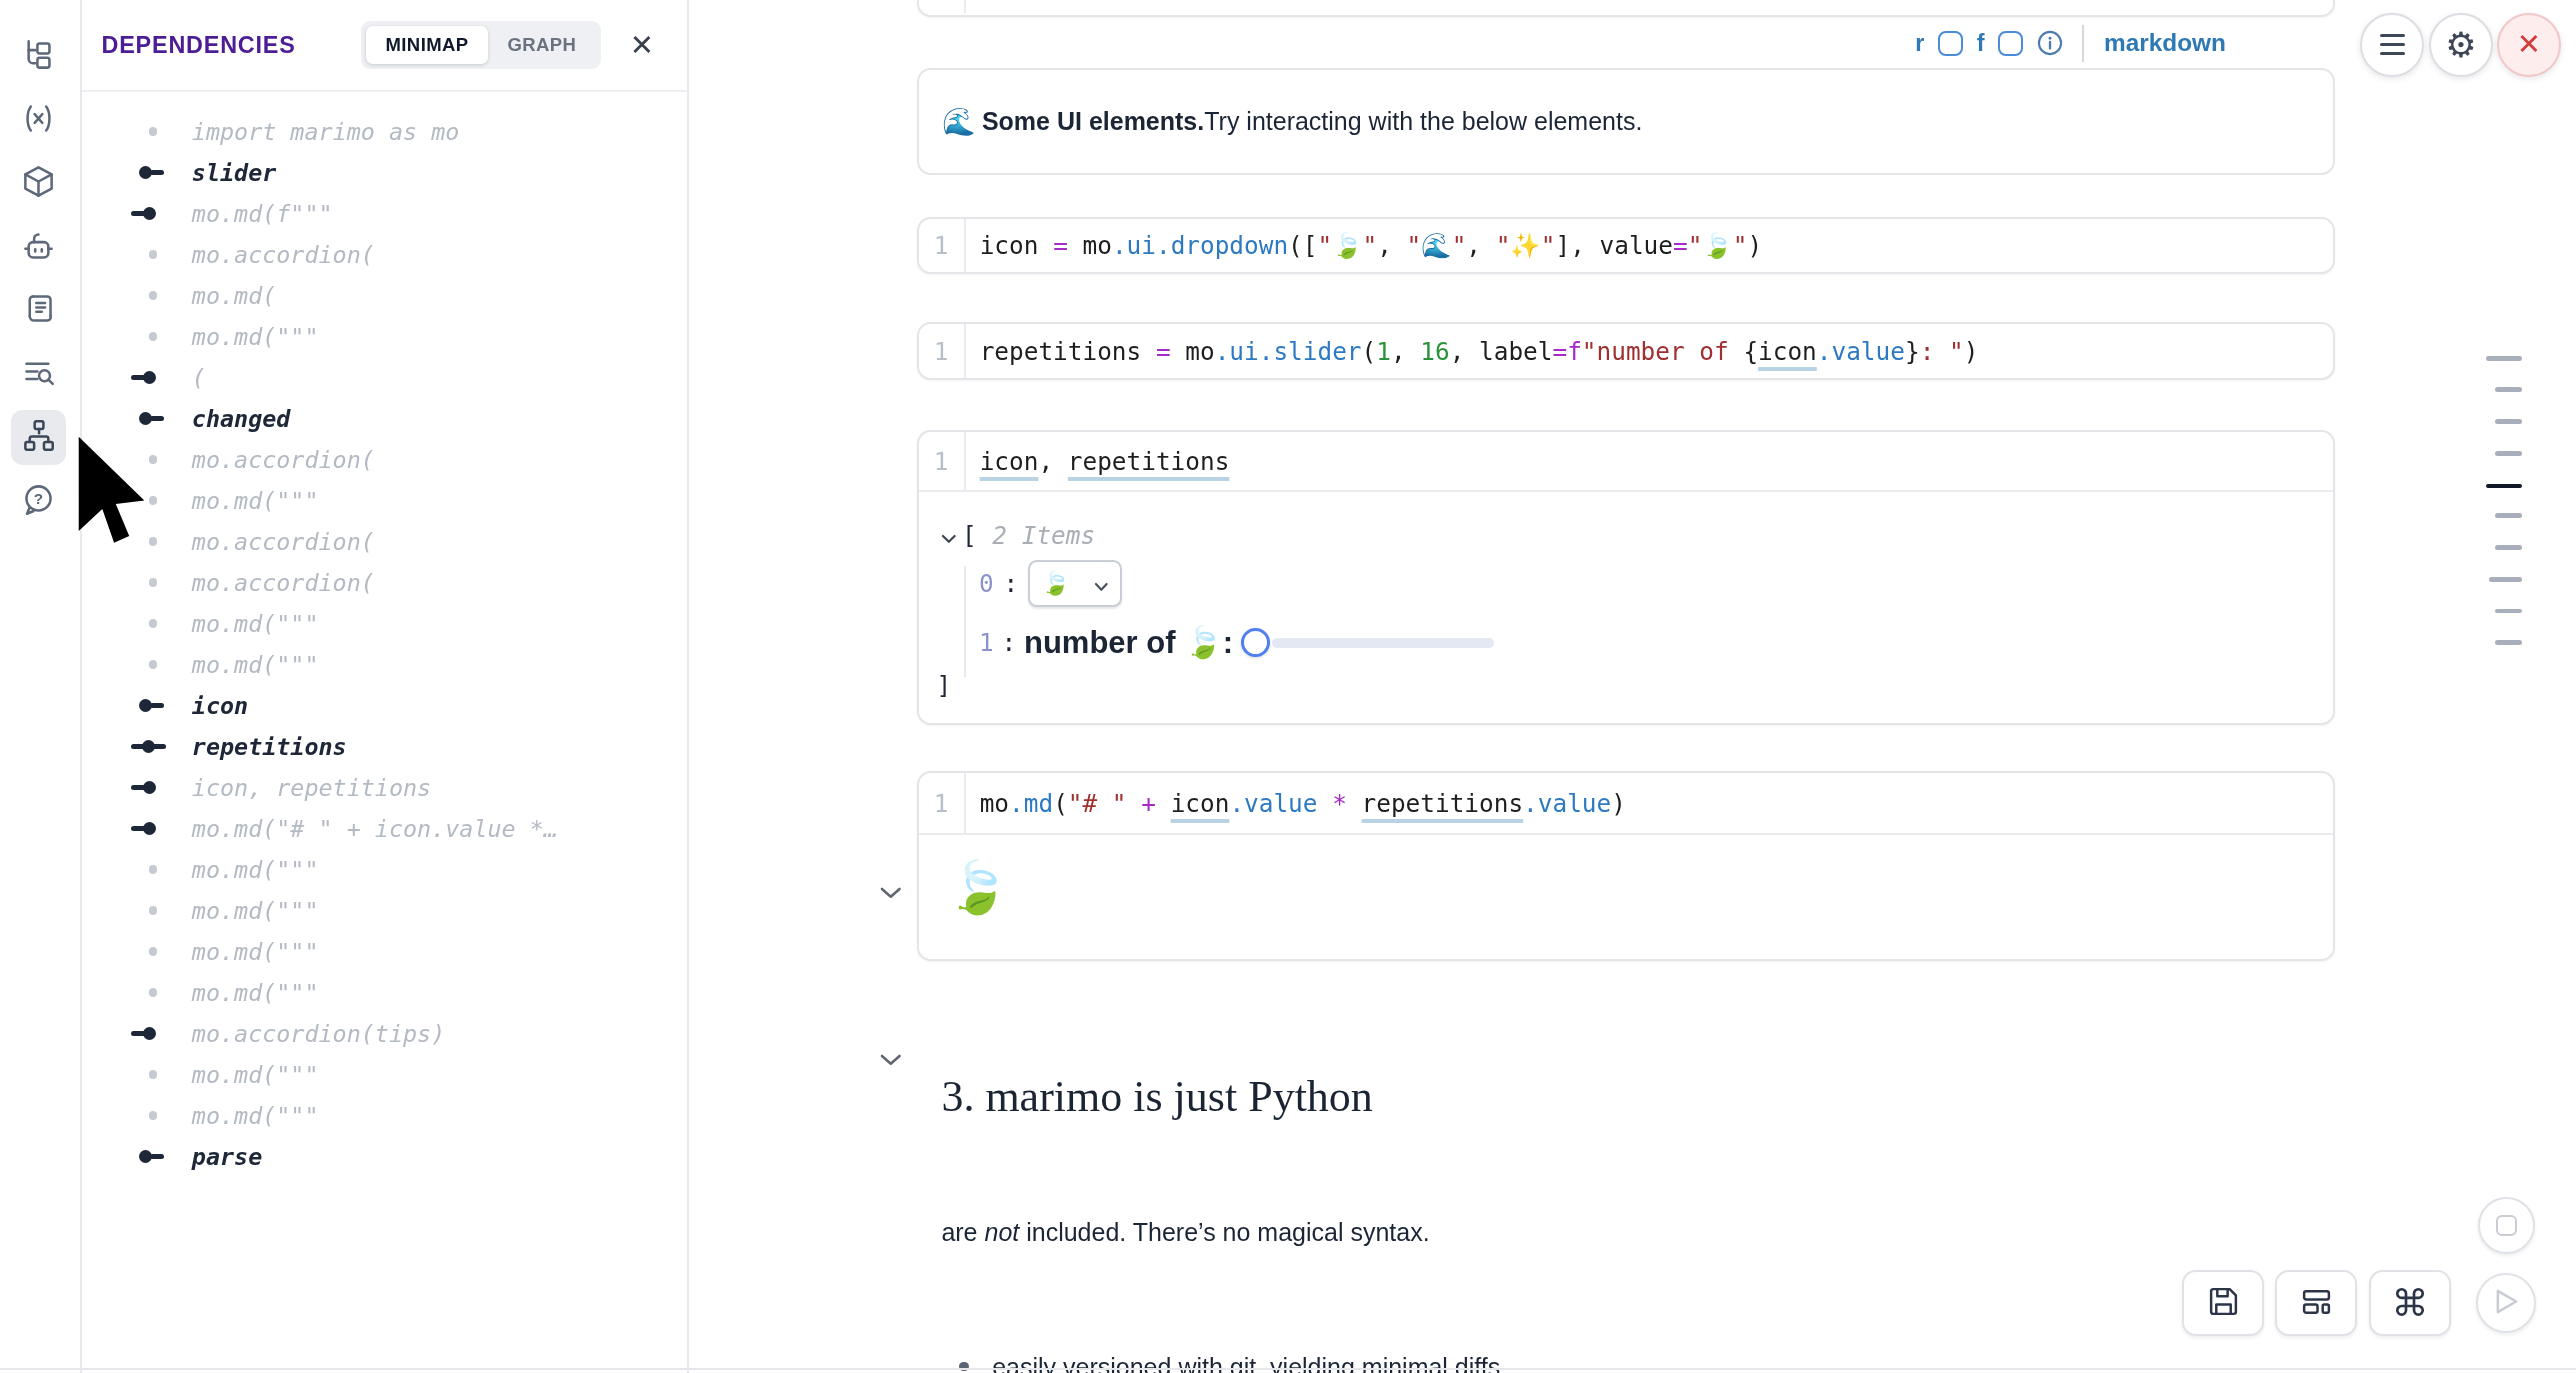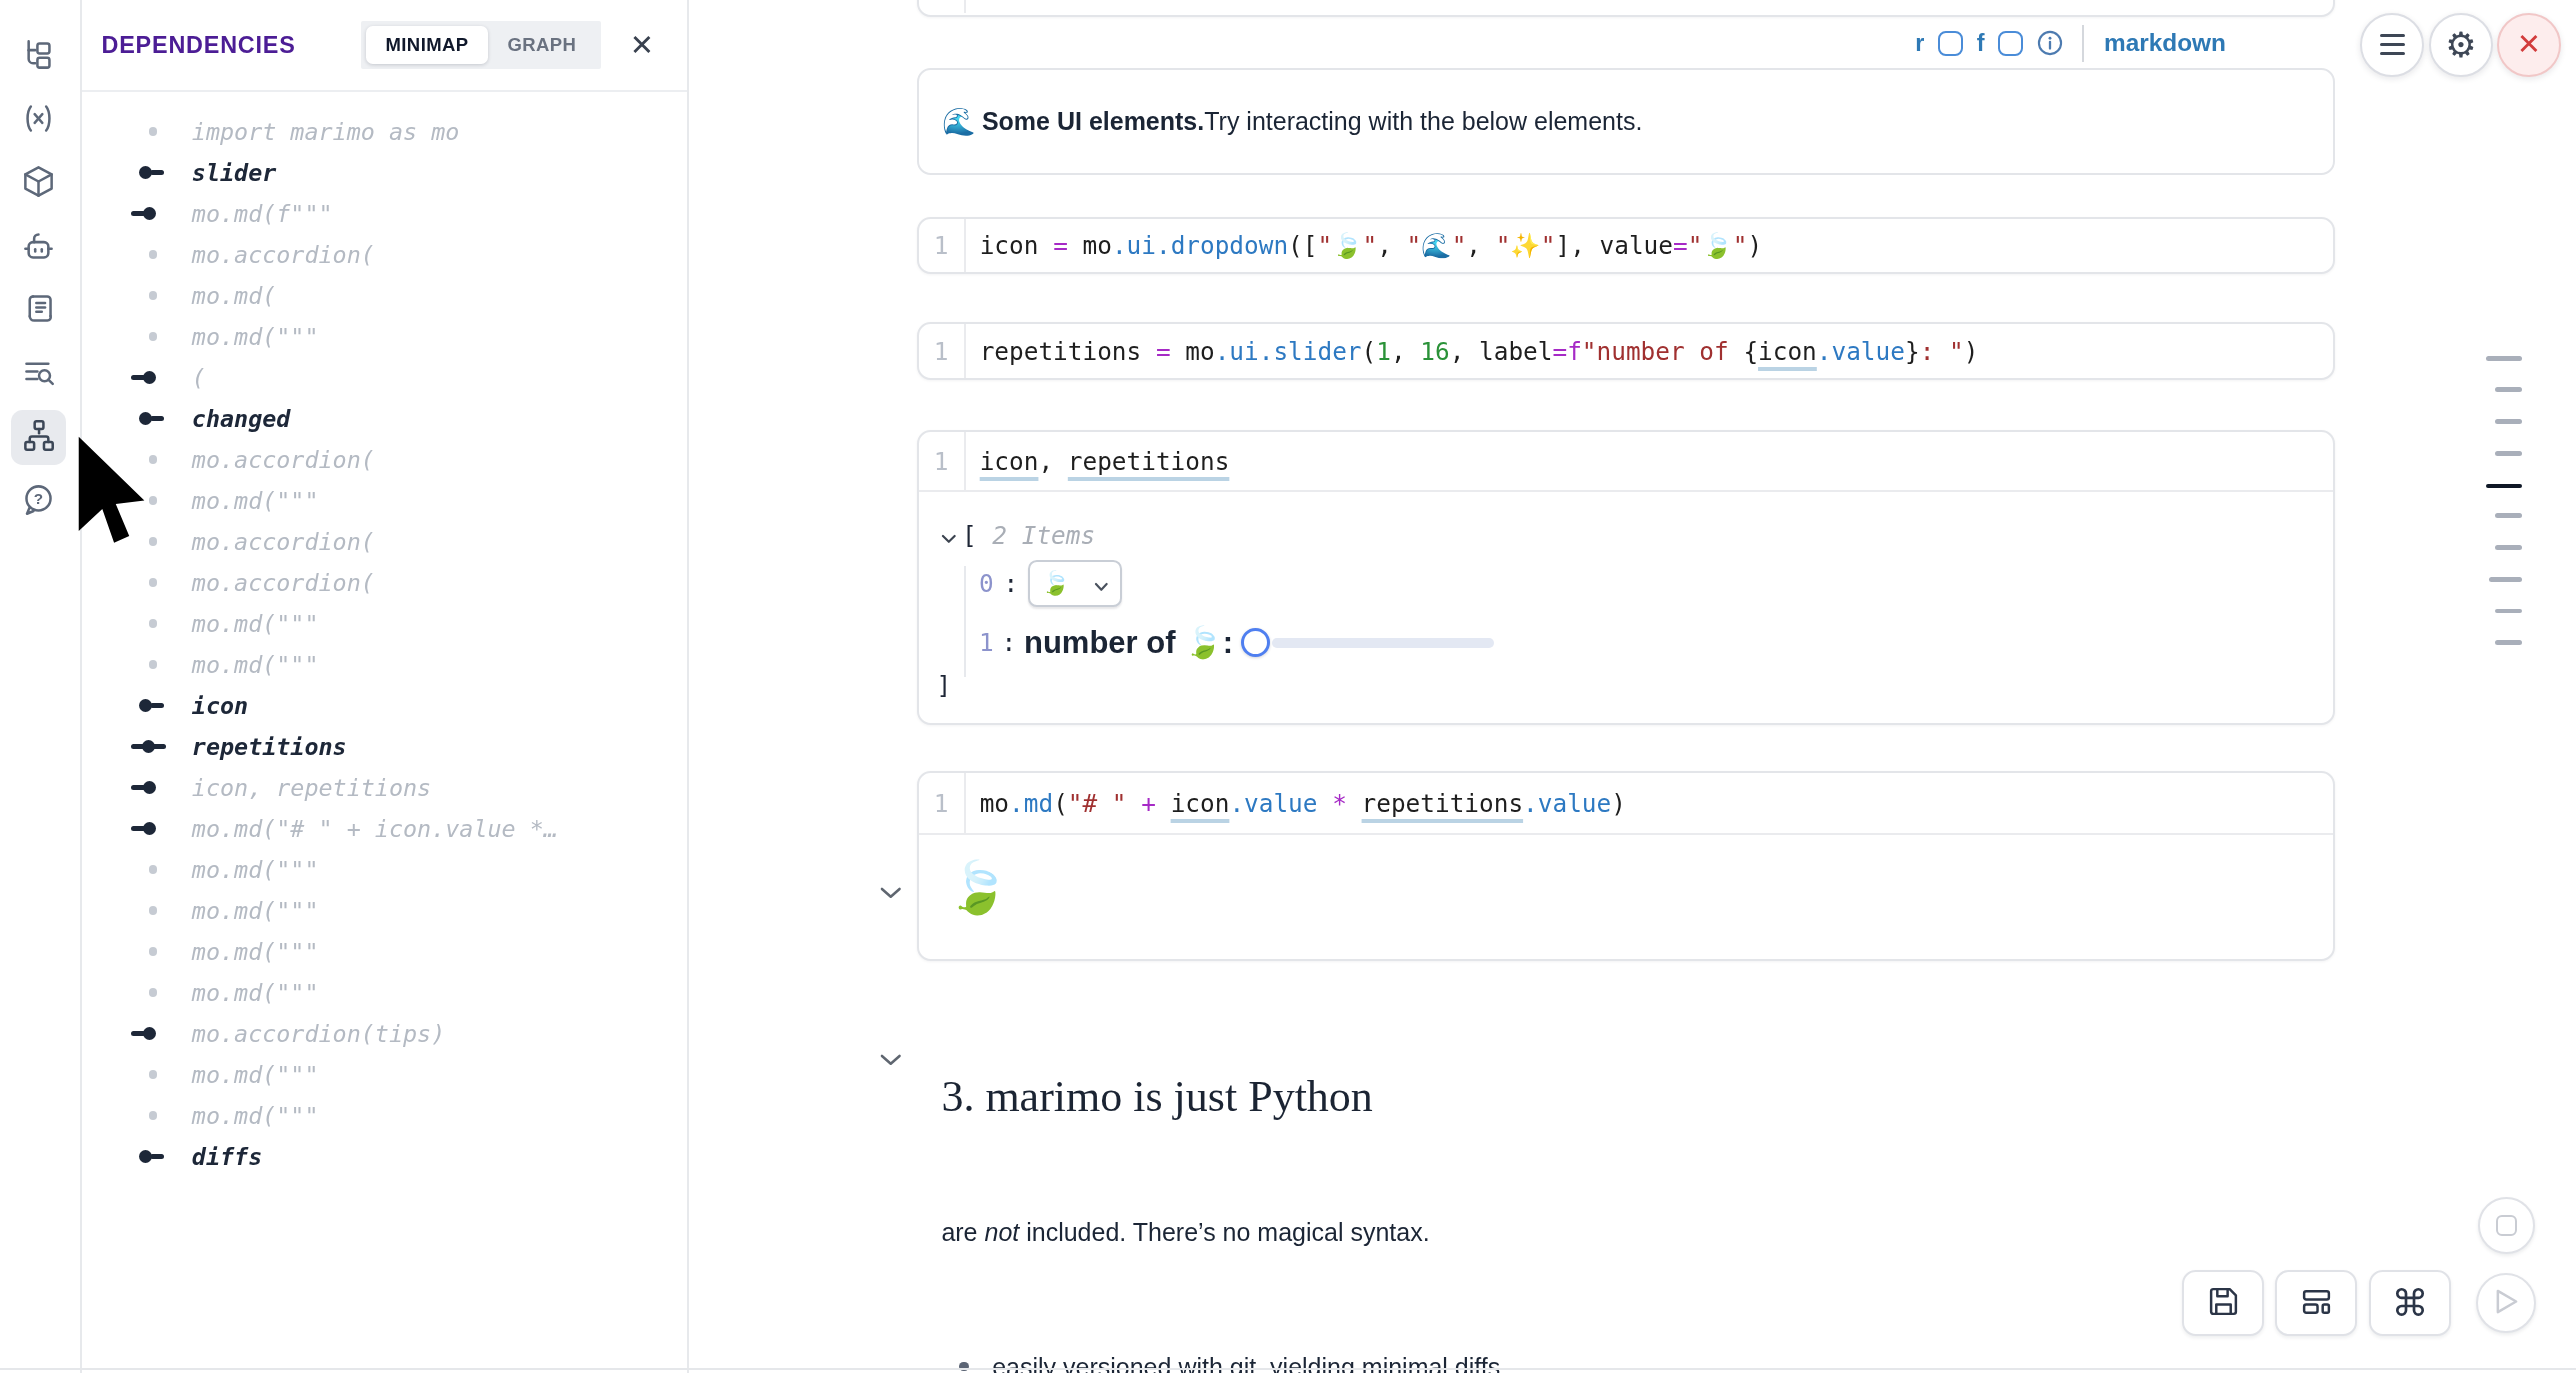--- a/index.html
+++ b/index.html
@@ -10,21 +10,21 @@
   .iconbar{position:absolute;left:0;top:0;width:80px;height:1374px;background:#fff;border-right:2px solid #e7e9ec;z-index:5;}
   .ib-slot{position:absolute;left:10.7px;width:55px;height:55px;display:flex;align-items:center;justify-content:center;border-radius:11.7px;}
   .ib-slot.active{background:#e8eaee;}
   .ib-slot svg{stroke:#5d6879;fill:none;stroke-width:2.3;stroke-linecap:round;stroke-linejoin:round;}
   .ib-slot.active svg{stroke:#3c4757;}
 
   
   .dep-panel{position:absolute;left:80px;top:0;width:607px;height:1374px;background:#fff;border-right:2px solid #e7e9ec;z-index:4;}
   .dep-header{height:90px;display:flex;align-items:center;padding:0 33px 0 21.5px;border-bottom:2px solid #eceef1;}
   .dep-title{font-size:23.4px;font-weight:700;letter-spacing:0.8px;color:#4c1d95;}
-  .tab-group{margin-left:auto;display:flex;background:#eef0f3;border-radius:2px;padding:4.9px;}
+  .tab-group{margin-left:auto;display:flex;background:#eef0f3;border-radius:9px;padding:4.9px;}
   .tab{font-size:18.5px;font-weight:700;letter-spacing:0.4px;color:#6a7280;padding:7.8px 19.5px;border-radius:6.8px;}
   .tab.active{background:#fff;color:#10182b;box-shadow:0 1px 3.9px rgba(15,23,42,.18);}
   .dep-close{margin-left:29px;font-size:29px;font-weight:300;color:#39414f;line-height:1;}
   .mm-list{position:absolute;left:0;top:111px;width:100%;}
   .mm-row{display:flex;align-items:center;height:41px;padding-left:49px;font-style:italic;}
   .mk{position:relative;width:55px;height:41px;flex:none;display:flex;align-items:center;}
   .mk-none::before{content:"";width:8.8px;height:8.8px;border-radius:50%;background:#c6cbd3;margin-left:19.5px;}
   .mk-out::before{content:"";width:13.7px;height:13.7px;border-radius:50%;background:#1d2738;margin-left:9.8px;}
   .mk-out::after{content:"";width:14.6px;height:4.9px;border-radius:2.9px;background:#1d2738;margin-left:-2.9px;}
   .mk-in::before{content:"";width:14.6px;height:4.9px;border-radius:2.9px;background:#1d2738;margin-left:2px;}
@@ -288,21 +288,21 @@
         <div class="mm-row">
           <span class="mk mk-none"></span>
           <span class="mm-text">mo.md("""</span>
         </div>
         <div class="mm-row">
           <span class="mk mk-none"></span>
           <span class="mm-text">mo.md("""</span>
         </div>
         <div class="mm-row">
           <span class="mk mk-out"></span>
-          <span class="mm-text emph">diffs</span>
+          <span class="mm-text emph">parse</span>
         </div>
       </div>
   </section>
 
   <main class="notebook">
 
     <div class="cell" style="top:-45px;height:62px;">
       <div class="code-row" style="position:absolute;bottom:2px;left:0;right:0;height:55px;">
         <span class="gutter">1</span>
         <span class="code"><span class="tk-d">  **</span><span class="tk-d">🌊 </span><span class="tk-k">Some UI elements.</span><span class="tk-d">**  Try interacting with the below elements.</span></span>

